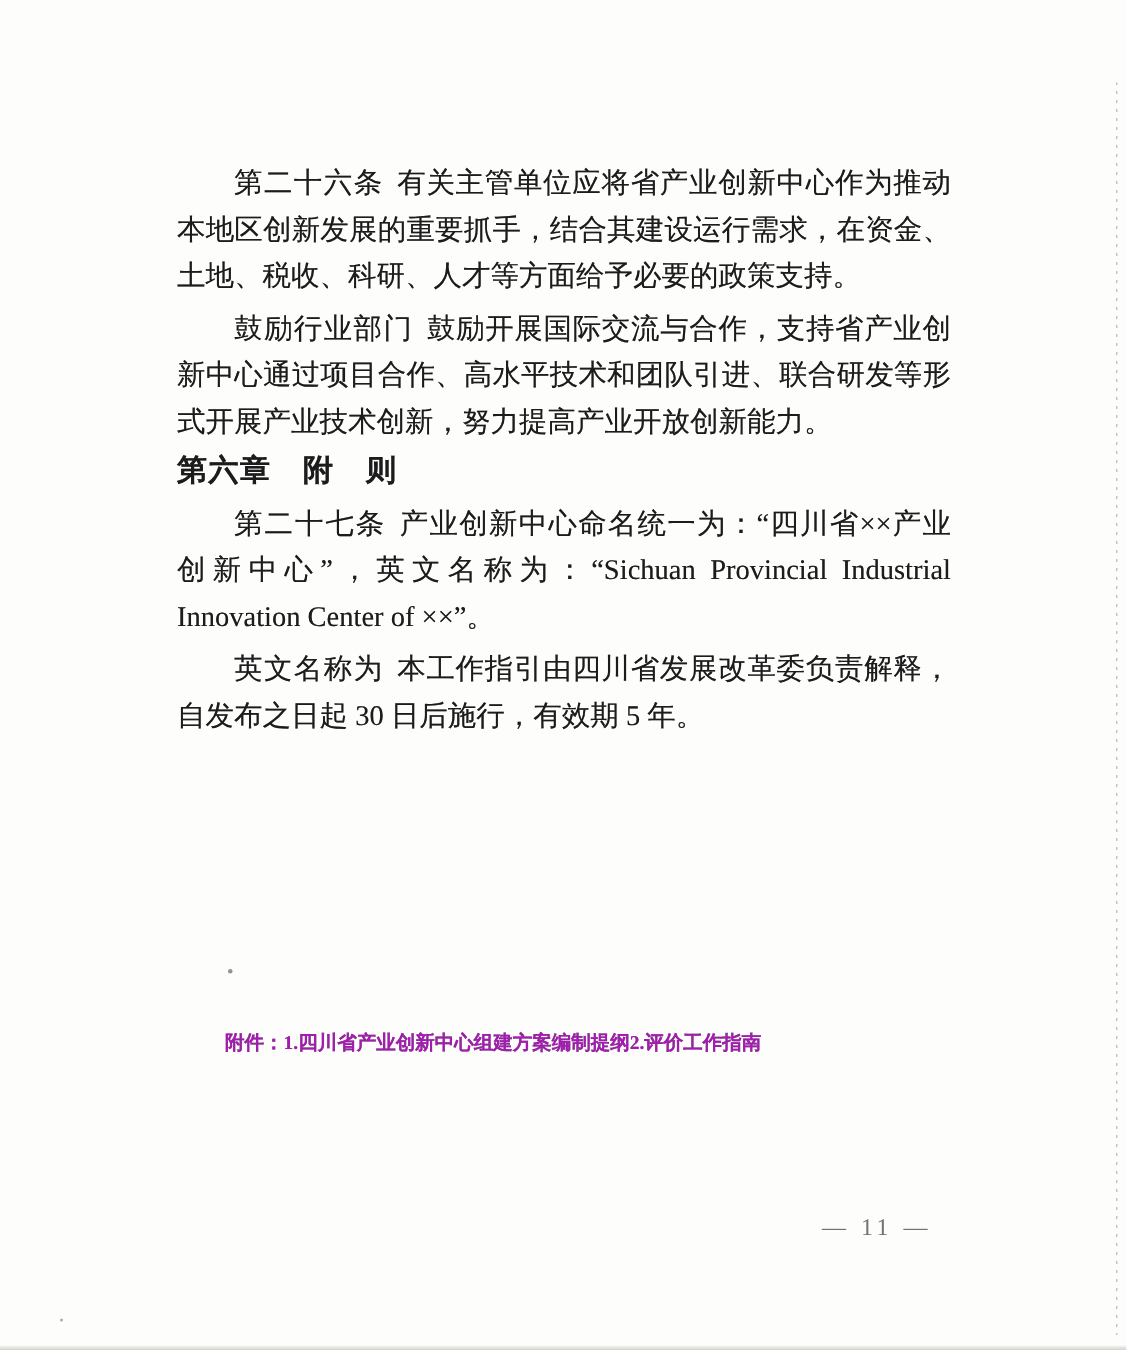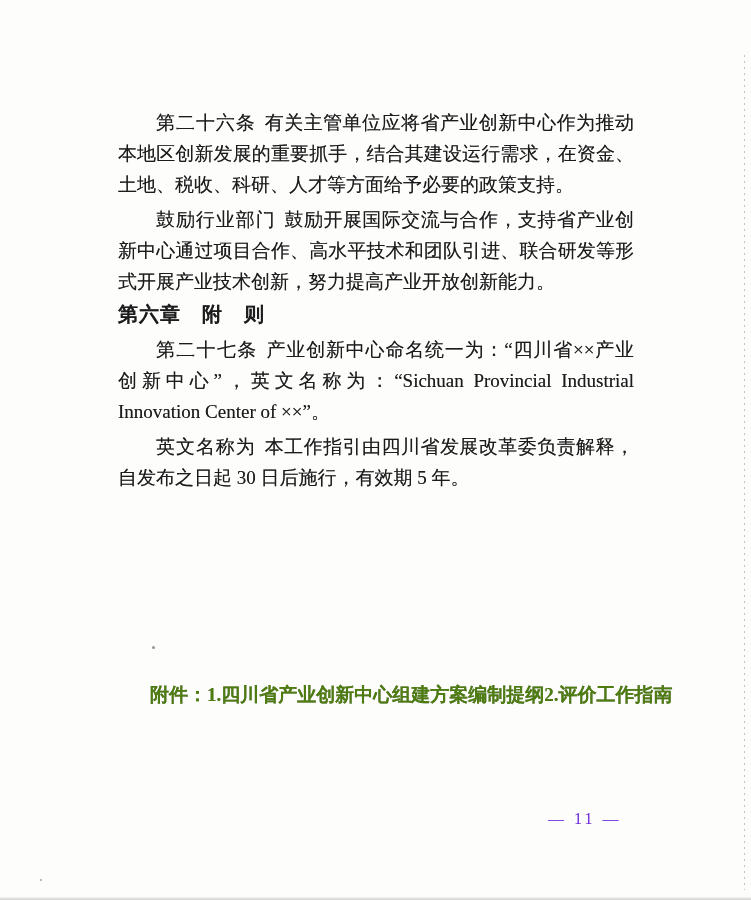--- a/index.html
+++ b/index.html
@@ -41,34 +41,34 @@
     font-weight: 700;
     font-size: 20px;
     letter-spacing: 1px;
     margin-top: 2px !important;
   }
   .attachment {
     position: absolute;
     left: 150px; top: 676px;
     display: flex;
     align-items: flex-start;
-    font-size: 19px;
+    font-size: 13px;
     line-height: 38px;
     font-weight: 700;
-    color: #4d7c0f;
+    color: #a21caf;
     text-shadow: 0 0 0.4px rgba(20,20,20,0.55);
   }
   .att-label { white-space: nowrap; }
   .att-items { display: flex; flex-direction: row; }
   .page-number {
     position: absolute;
     left: 548px; top: 810px;
     font-size: 16px;
     letter-spacing: 3px;
-    color: #6d28d9;
+    color: #737373;
     white-space: nowrap;
   }
   
   .scan-line-right {
     position: absolute;
     left: 744px; top: 55px; bottom: 10px;
     width: 1px;
     background: repeating-linear-gradient(to bottom,
       rgba(150,150,150,0.55) 0 2px, rgba(150,150,150,0) 2px 6px);
   }

